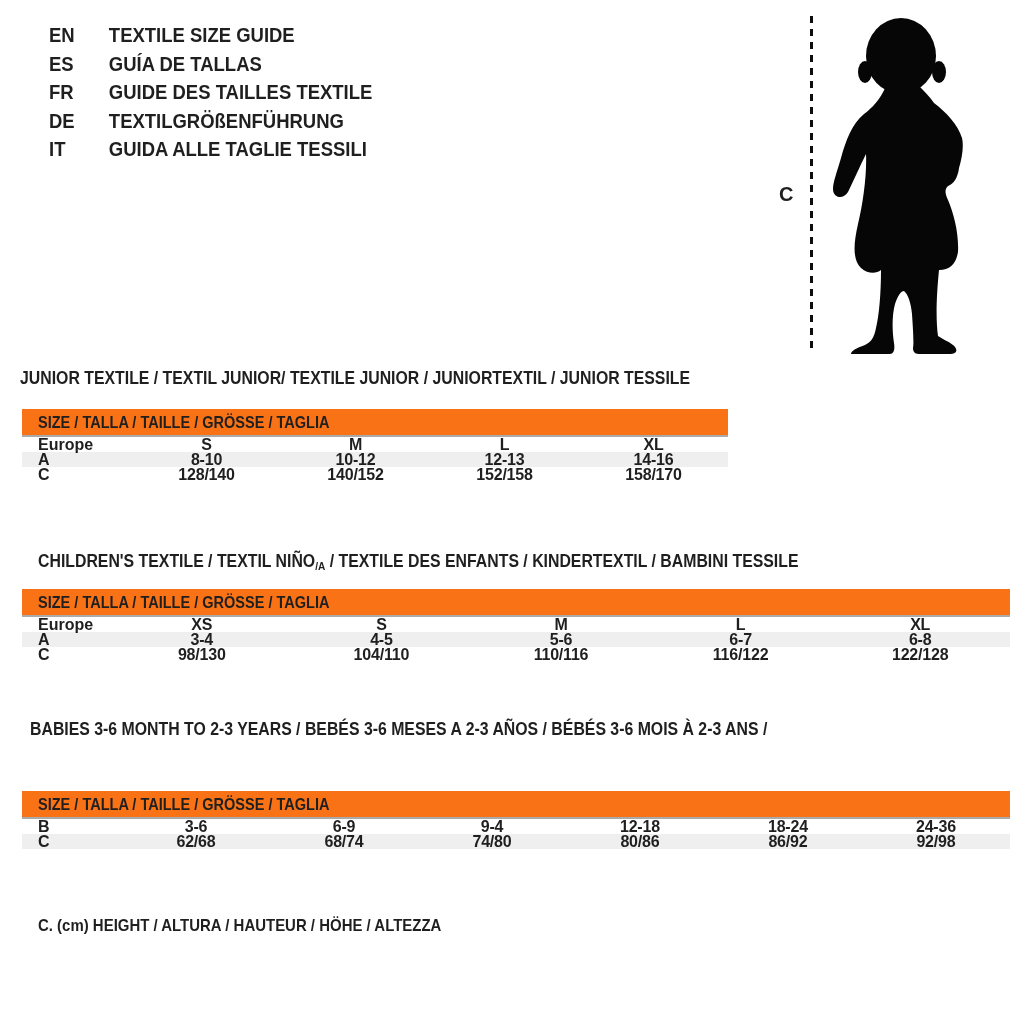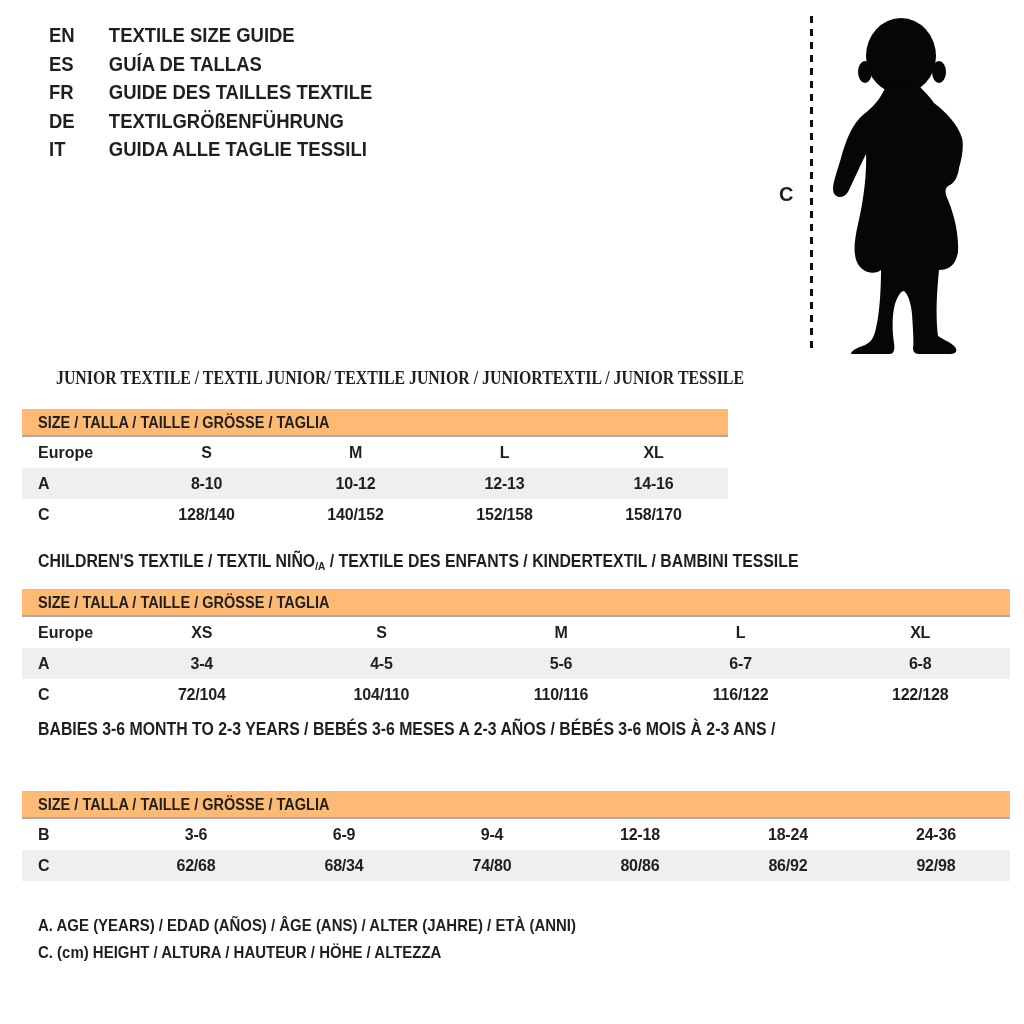--- a/index.html
+++ b/index.html
@@ -30,38 +30,38 @@
   
   .height-line {
     left: 810px; top: 16px; width: 3px; height: 338px;
     background: repeating-linear-gradient(to bottom, #0d0d0d 0 7px, transparent 7px 13px);
   }
   .c-label { left: 779px; top: 183px; font-size: 20px; }
   .toddler { left: 822px; top: 12px; }
 
   
   .heading { font-size: 18px; line-height: 22px; }
-  .heading-junior   { left: 56px; top: 367px; font-family: Liberation Serif, serif; }
+  .heading-junior   { left: 20px; top: 367px; }
   .heading-children { left: 38px; top: 550px; }
-  .heading-babies   { left: 38px; top: 714px; line-height: 31px; }
+  .heading-babies   { left: 30px; top: 714px; line-height: 31px; }
   .subscript { font-size: 0.64em; position: relative; top: 3px; }
 
   
   .tbl { font-size: 16px; }
   .tbl-junior  { left: 22px; top: 409px; width: 706px; }
   .tbl-children{ left: 22px; top: 589px; width: 988px; }
   .tbl-babies  { left: 22px; top: 791px; width: 988px; }
   .tbl .hdr {
-    height: 28px; background: #fdba74;
+    height: 28px; background: #f97316;
     border-bottom: 2px solid #aaaaaa;
     display: flex; align-items: center;
     padding-left: 16px; box-sizing: border-box;
     font-size: 16.5px;
   }
-  .tbl .row { display: flex; height: 31px; align-items: center; }
+  .tbl .row { display: flex; height: 15px; align-items: center; }
   .tbl .row.shade { background: #f0efef; }
   .tbl .lab { padding-left: 16px; box-sizing: border-box; }
   .tbl .cell { text-align: center; letter-spacing: -0.2px; }
   .tbl-junior  .lab { width: 110px; } .tbl-junior  .cell { width: calc((100% - 110px) / 4); }
   .tbl-children .lab { width: 90px; } .tbl-children .cell { width: calc((100% - 90px) / 5); }
   .tbl-babies  .lab { width: 100px; } .tbl-babies  .cell { width: calc((100% - 100px) / 6); }
 
   
   .legend { left: 38px; top: 912px; font-size: 17px; }
   .legend .legend-line { height: 27px; display: flex; align-items: center; }
@@ -183,21 +183,21 @@
     <div class="row shade">
       <span class="lab">A</span>
       <span class="cell">3-4</span>
       <span class="cell">4-5</span>
       <span class="cell">5-6</span>
       <span class="cell">6-7</span>
       <span class="cell">6-8</span>
     </div>
     <div class="row">
       <span class="lab">C</span>
-      <span class="cell">72/104</span>
+      <span class="cell">98/130</span>
       <span class="cell">104/110</span>
       <span class="cell">110/116</span>
       <span class="cell">116/122</span>
       <span class="cell">122/128</span>
     </div>
   </div>
 
   <div class="abs heading heading-babies">
     <div><span class="cx">BABIES 3-6 MONTH TO 2-3 YEARS / BEBÉS 3-6 MESES A 2-3 AÑOS / BÉBÉS 3-6 MOIS À 2-3 ANS /</span></div>
   </div>
@@ -210,30 +210,27 @@
       <span class="cell">3-6</span>
       <span class="cell">6-9</span>
       <span class="cell">9-4</span>
       <span class="cell">12-18</span>
       <span class="cell">18-24</span>
       <span class="cell">24-36</span>
     </div>
     <div class="row shade">
       <span class="lab">C</span>
       <span class="cell">62/68</span>
-      <span class="cell">68/34</span>
+      <span class="cell">68/74</span>
       <span class="cell">74/80</span>
       <span class="cell">80/86</span>
       <span class="cell">86/92</span>
       <span class="cell">92/98</span>
     </div>
   </div>
 
   <div class="abs legend">
     <div class="legend-line">
-      <span class="cx">A. AGE (YEARS) / EDAD (AÑOS) / ÂGE (ANS) / ALTER (JAHRE) / ETÀ (ANNI)</span>
-    </div>
-    <div class="legend-line">
       <span class="cx">C. (cm) HEIGHT / ALTURA / HAUTEUR / HÖHE / ALTEZZA</span>
     </div>
   </div>
 
 </div>
 
 </body></html>

